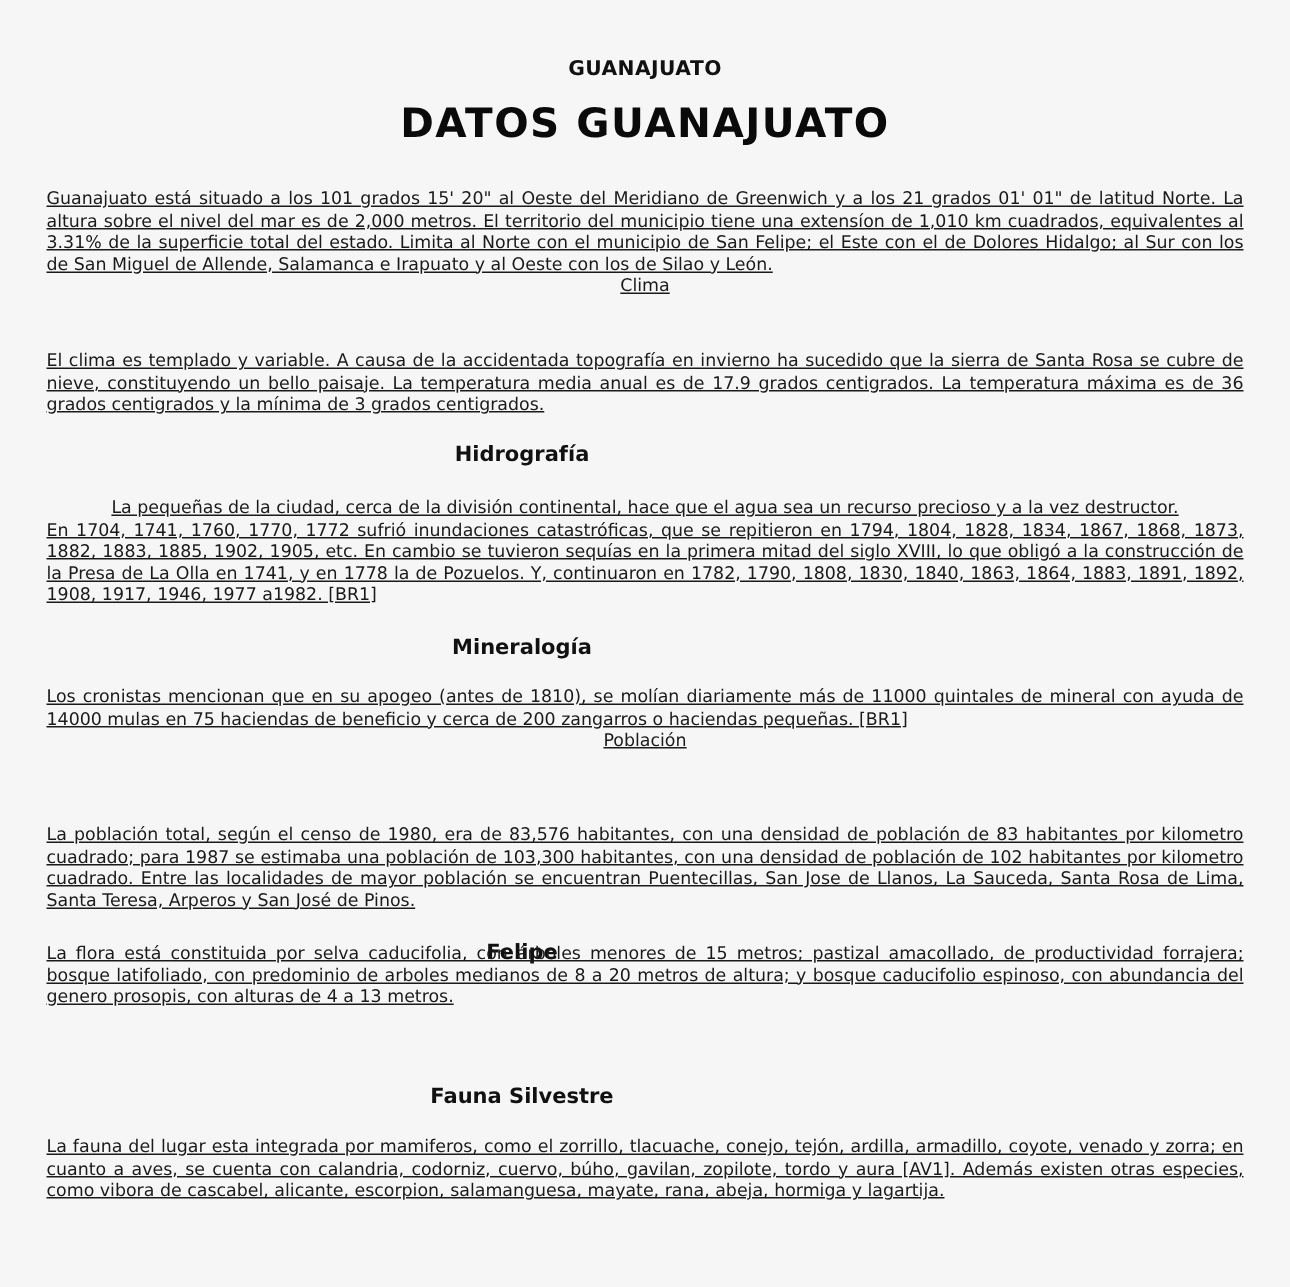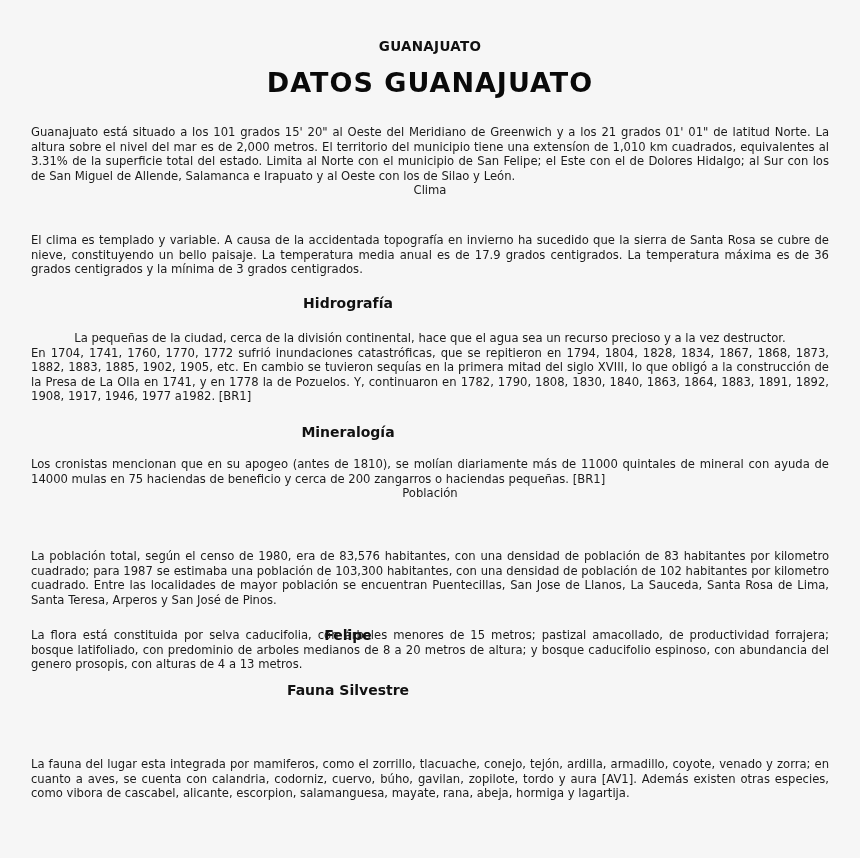--- a/index.html
+++ b/index.html
@@ -47,20 +47,21 @@
     .para {
       position: absolute;
       left: 31px;
       width: 798px;
       font-family: "DejaVu Sans", sans-serif;
       font-size: 11.6px;
       line-height: 14.5px;
       color: #1a1a1a;
       text-align: justify;
       margin: 0;
+      text-decoration: underline;
     }
     .heading {
       position: absolute;
       left: 0;
       width: 696px;
       text-align: center;
       font-family: "DejaVu Sans", sans-serif;
       font-weight: bold;
       font-size: 14px;
       color: #111;
@@ -96,16 +97,16 @@
   <p class="para" style="top:457px;">
     <span>Los cronistas mencionan que en su apogeo (antes de 1810), se molían diariamente más de 11000 quintales de mineral con ayuda de 14000 mulas en 75 haciendas de beneficio y cerca de 200 zangarros o haciendas pequeñas. [BR1]</span>
     <span class="label-line">Población</span>
   </p>
 
   <p class="para" style="top:549px;">La población total, según el censo de 1980, era de 83,576 habitantes, con una densidad de población de 83 habitantes por kilometro cuadrado; para 1987 se estimaba una población de 103,300 habitantes, con una densidad de población de 102 habitantes por kilometro cuadrado. Entre las localidades de mayor población se encuentran Puentecillas, San Jose de Llanos, La Sauceda, Santa Rosa de Lima, Santa Teresa, Arperos y San José de Pinos.</p>
 
   <h2 class="heading" style="top:627px;">Felipe</h2>
   <p class="para" style="top:628px;">La flora está constituida por selva caducifolia, con árboles menores de 15 metros; pastizal amacollado, de productividad forrajera; bosque latifoliado, con predominio de arboles medianos de 8 a 20 metros de altura; y bosque caducifolio espinoso, con abundancia del genero prosopis, con alturas de 4 a 13 metros.</p>
 
-  <h2 class="heading" style="top:682px;">Fauna Silvestre</h2>
+  <h2 class="heading" style="top:723px;">Fauna Silvestre</h2>
   <p class="para" style="top:757px;">La fauna del lugar esta integrada por mamiferos, como el zorrillo, tlacuache, conejo, tejón, ardilla, armadillo, coyote, venado y zorra; en cuanto a aves, se cuenta con calandria, codorniz, cuervo, búho, gavilan, zopilote, tordo y aura [AV1]. Además existen otras especies, como vibora de cascabel, alicante, escorpion, salamanguesa, mayate, rana, abeja, hormiga y lagartija.</p>
 
 </div>
 
 </body></html>

